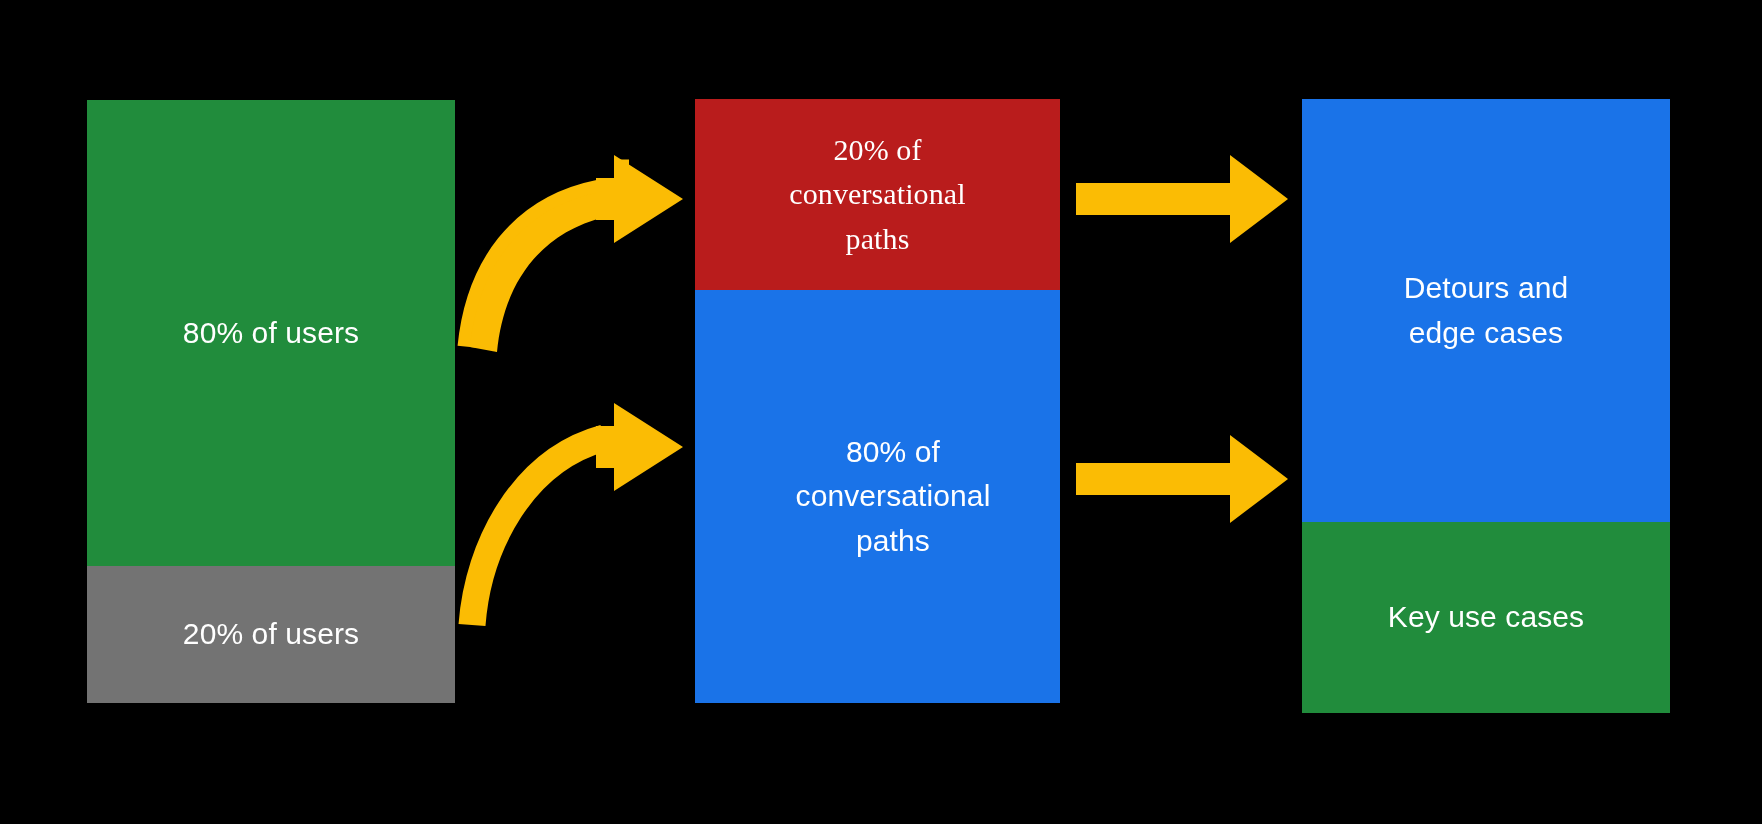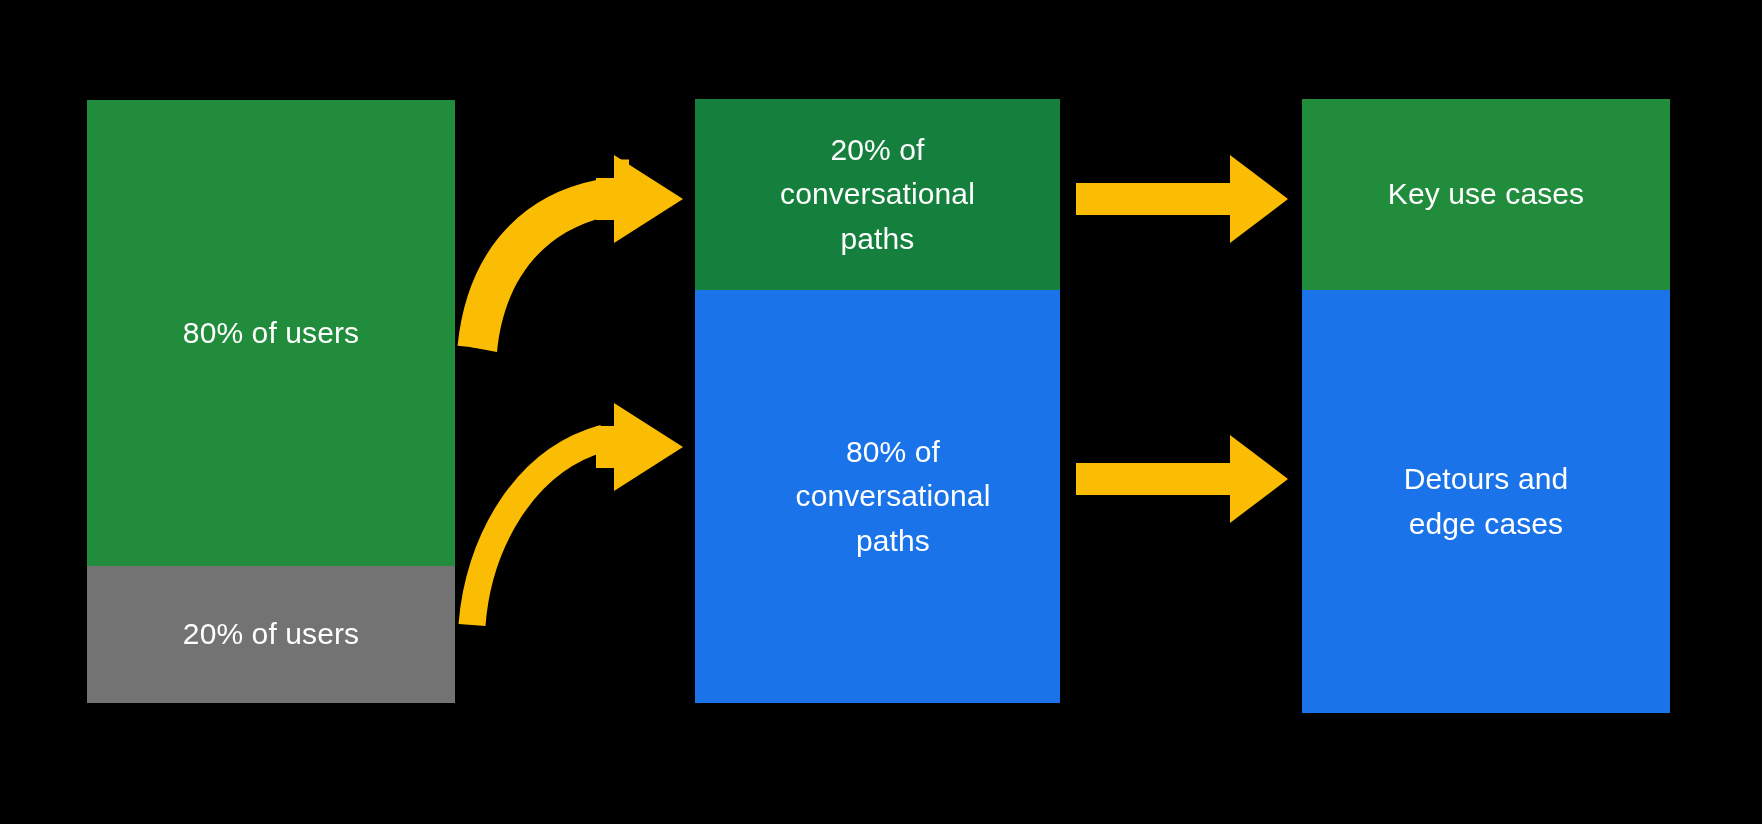--- a/index.html
+++ b/index.html
@@ -86,39 +86,39 @@
   <div class="column" id="col-users">
     <div class="segment seg-green" style="background:#218c3c;">
       <span class="segment-label">80% of users</span>
     </div>
     <div class="segment seg-blue" style="background:#737373;">
       <span class="segment-label">20% of users</span>
     </div>
   </div>
 
   <div class="column" id="col-paths">
-    <div class="segment seg-green" style="background:#15803d;">
+    <div class="segment seg-green" style="background:#b91c1c;font-family:Liberation Serif, serif;">
       <span class="segment-label">20% of
 conversational
 paths</span>
     </div>
     <div class="segment seg-blue" style="background:#1a73e8;">
       <span class="segment-label">80% of
 conversational
 paths</span>
     </div>
   </div>
 
   <div class="column" id="col-outcomes">
-    <div class="segment seg-green" style="background:#218c3c;">
-      <span class="segment-label">Key use cases</span>
-    </div>
     <div class="segment seg-blue" style="background:#1a73e8;">
       <span class="segment-label">Detours and
 edge cases</span>
+    </div>
+    <div class="segment seg-green" style="background:#218c3c;">
+      <span class="segment-label">Key use cases</span>
     </div>
   </div>
 
   <svg class="arrow-layer" viewBox="0 0 1762 824" width="1762" height="824">
 
     <g>
       <path d="M 470 347
                C 478 268, 520 208, 600 192
                L 628 189
                L 628 172

